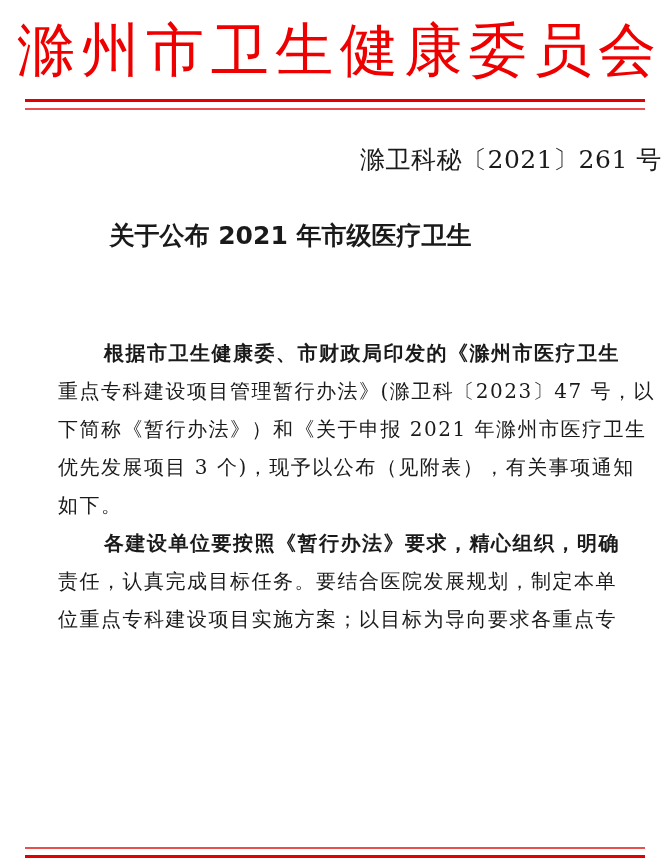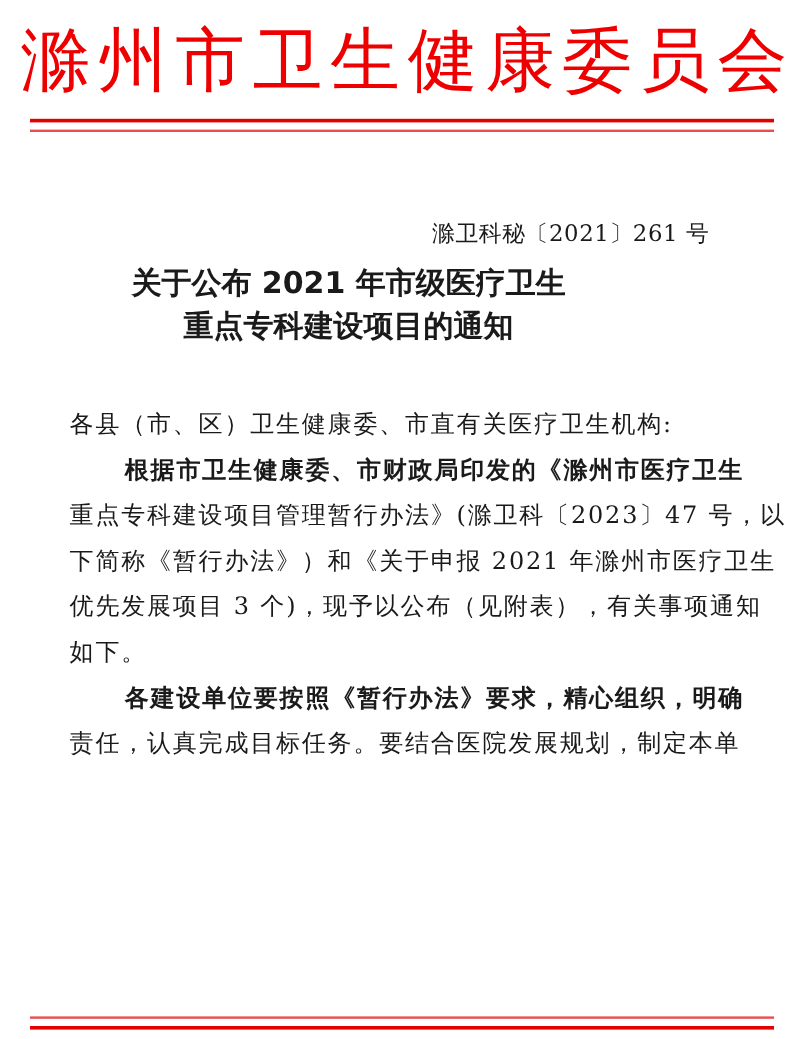--- a/index.html
+++ b/index.html
@@ -40,24 +40,23 @@
       left: 25px;
       width: 620px;
       background: #e30000;
     }
     .rule.thick { height: 3px; }
     .rule.thin { height: 2px; background: #e85050; }
     .docno {
       position: absolute;
       left: 360px;
       top: 143px;
-      font-size: 19px;
+      font-size: 25px;
       letter-spacing: 0.5px;
       white-space: nowrap;
-      margin-top: 39px;
     }
     .title {
       position: absolute;
       left: 0;
       width: 581px;
       top: 218px;
       text-align: center;
       font-family: "DejaVu Sans", "Liberation Sans", sans-serif;
       font-weight: bold;
       font-size: 25px;
@@ -104,31 +103,30 @@
   <span>会</span>
 </div>
 
 <div class="rule thick" style="top:99px;"></div>
 <div class="rule thin" style="top:108px;"></div>
 
 <div class="docno">滁卫科秘〔2021〕261 号</div>
 
 <div class="title">
   <div>关于公布 2021 年市级医疗卫生</div>
-  <div>重点专科建设项目的通知</div>
 </div>
 
 <div class="body">
-  <div class="line last">各县（市、区）卫生健康委、市直有关医疗卫生机构:</div>
 
   <div class="line indent">根据市卫生健康委、市财政局印发的《滁州市医疗卫生</div>
   <div class="line">重点专科建设项目管理暂行办法》(滁卫科〔2023〕47 号，以</div>
   <div class="line">下简称《暂行办法》）和《关于申报 2021 年滁州市医疗卫生</div>
   <div class="line">优先发展项目 3 个)，现予以公布（见附表），有关事项通知</div>
   <div class="line last">如下。</div>
 
 
   <div class="line indent">各建设单位要按照《暂行办法》要求，精心组织，明确</div>
   <div class="line">责任，认真完成目标任务。要结合医院发展规划，制定本单</div>
+  <div class="line">位重点专科建设项目实施方案；以目标为导向要求各重点专</div>
 </div>
 
 <div class="rule thin" style="top:847px;"></div>
 <div class="rule thick" style="top:855px;"></div>
 
 </body></html>

